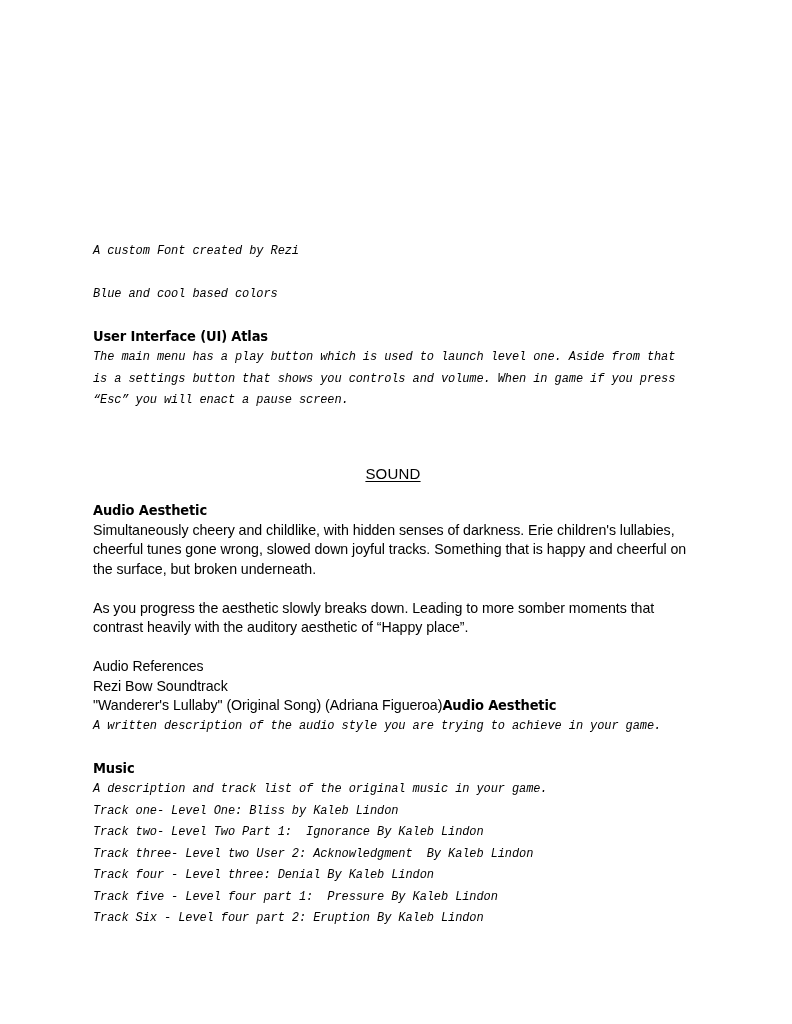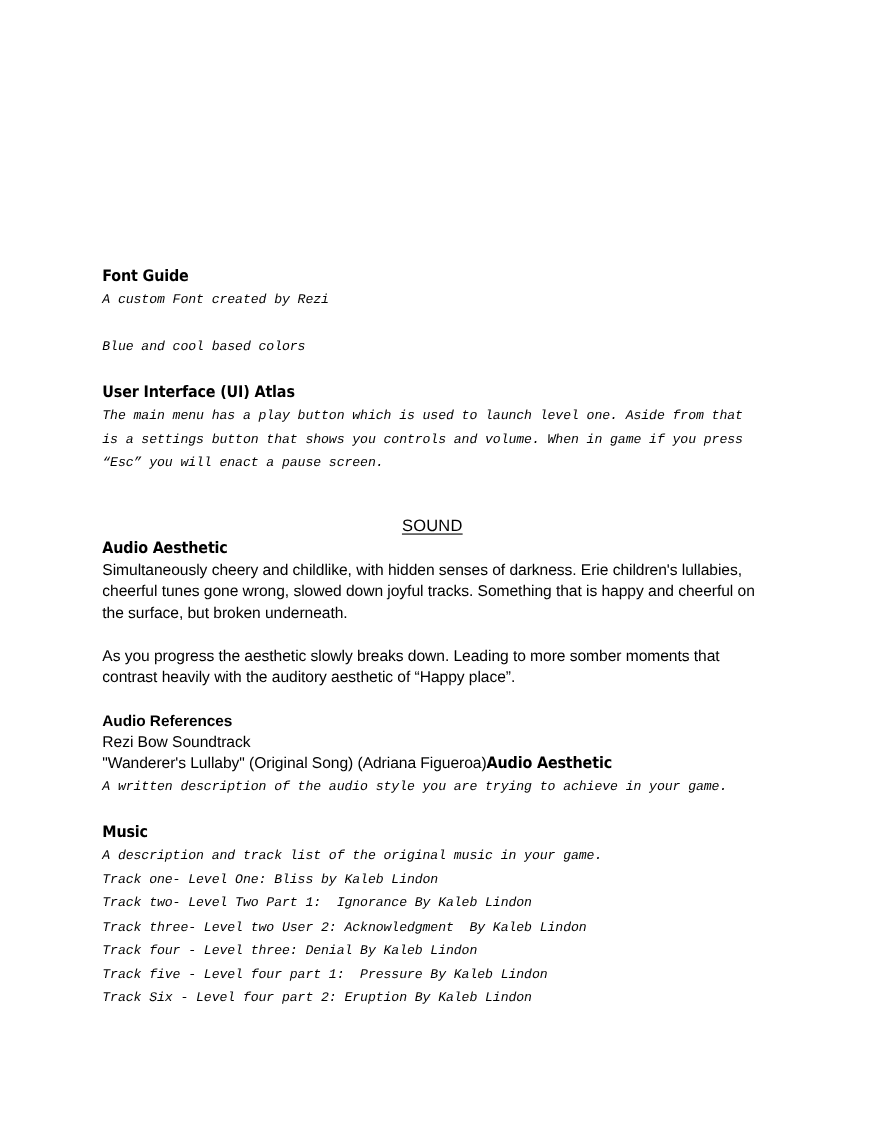--- a/index.html
+++ b/index.html
@@ -63,34 +63,34 @@
     font-weight: normal;
     font-size: 14.2px;
     line-height: 19.6px;
     letter-spacing: -0.05px;
     margin: 0;
     white-space: pre-wrap;
   }
 
   .h-plain {
     font-family: "Liberation Sans", sans-serif;
-    font-weight: bold;
+    font-weight: normal;
     font-size: 14px;
     line-height: 19.6px;
     letter-spacing: -0.05px;
     margin: 0;
   }
 
   .spacer-lg { height: 21px; }
   .spacer-md { height: 19px; }
   .spacer-sm { height: 14px; }
 
   .section-title-row {
     text-align: center;
-    margin: 0;
+    margin: 16px;
     padding: 0;
   }
   .section-title {
     font-family: "Liberation Sans", sans-serif;
     font-weight: normal;
     font-size: 15px;
     line-height: 21px;
     text-decoration: underline;
     text-underline-offset: 2px;
     letter-spacing: 0.2px;
@@ -105,21 +105,20 @@
     letter-spacing: -0.15px;
   }
 </style>
 </head>
 <body>
 
 <div class="page">
   <div class="content">
 
     <div>
-      <p class="h-sec">Font Guide</p>
       <p class="t-ital">A custom Font created by Rezi</p>
     </div>
 
     <div class="spacer-lg"></div>
 
     <div>
       <p class="t-ital">Blue and cool based colors</p>
     </div>
 
     <div class="spacer-lg"></div>

